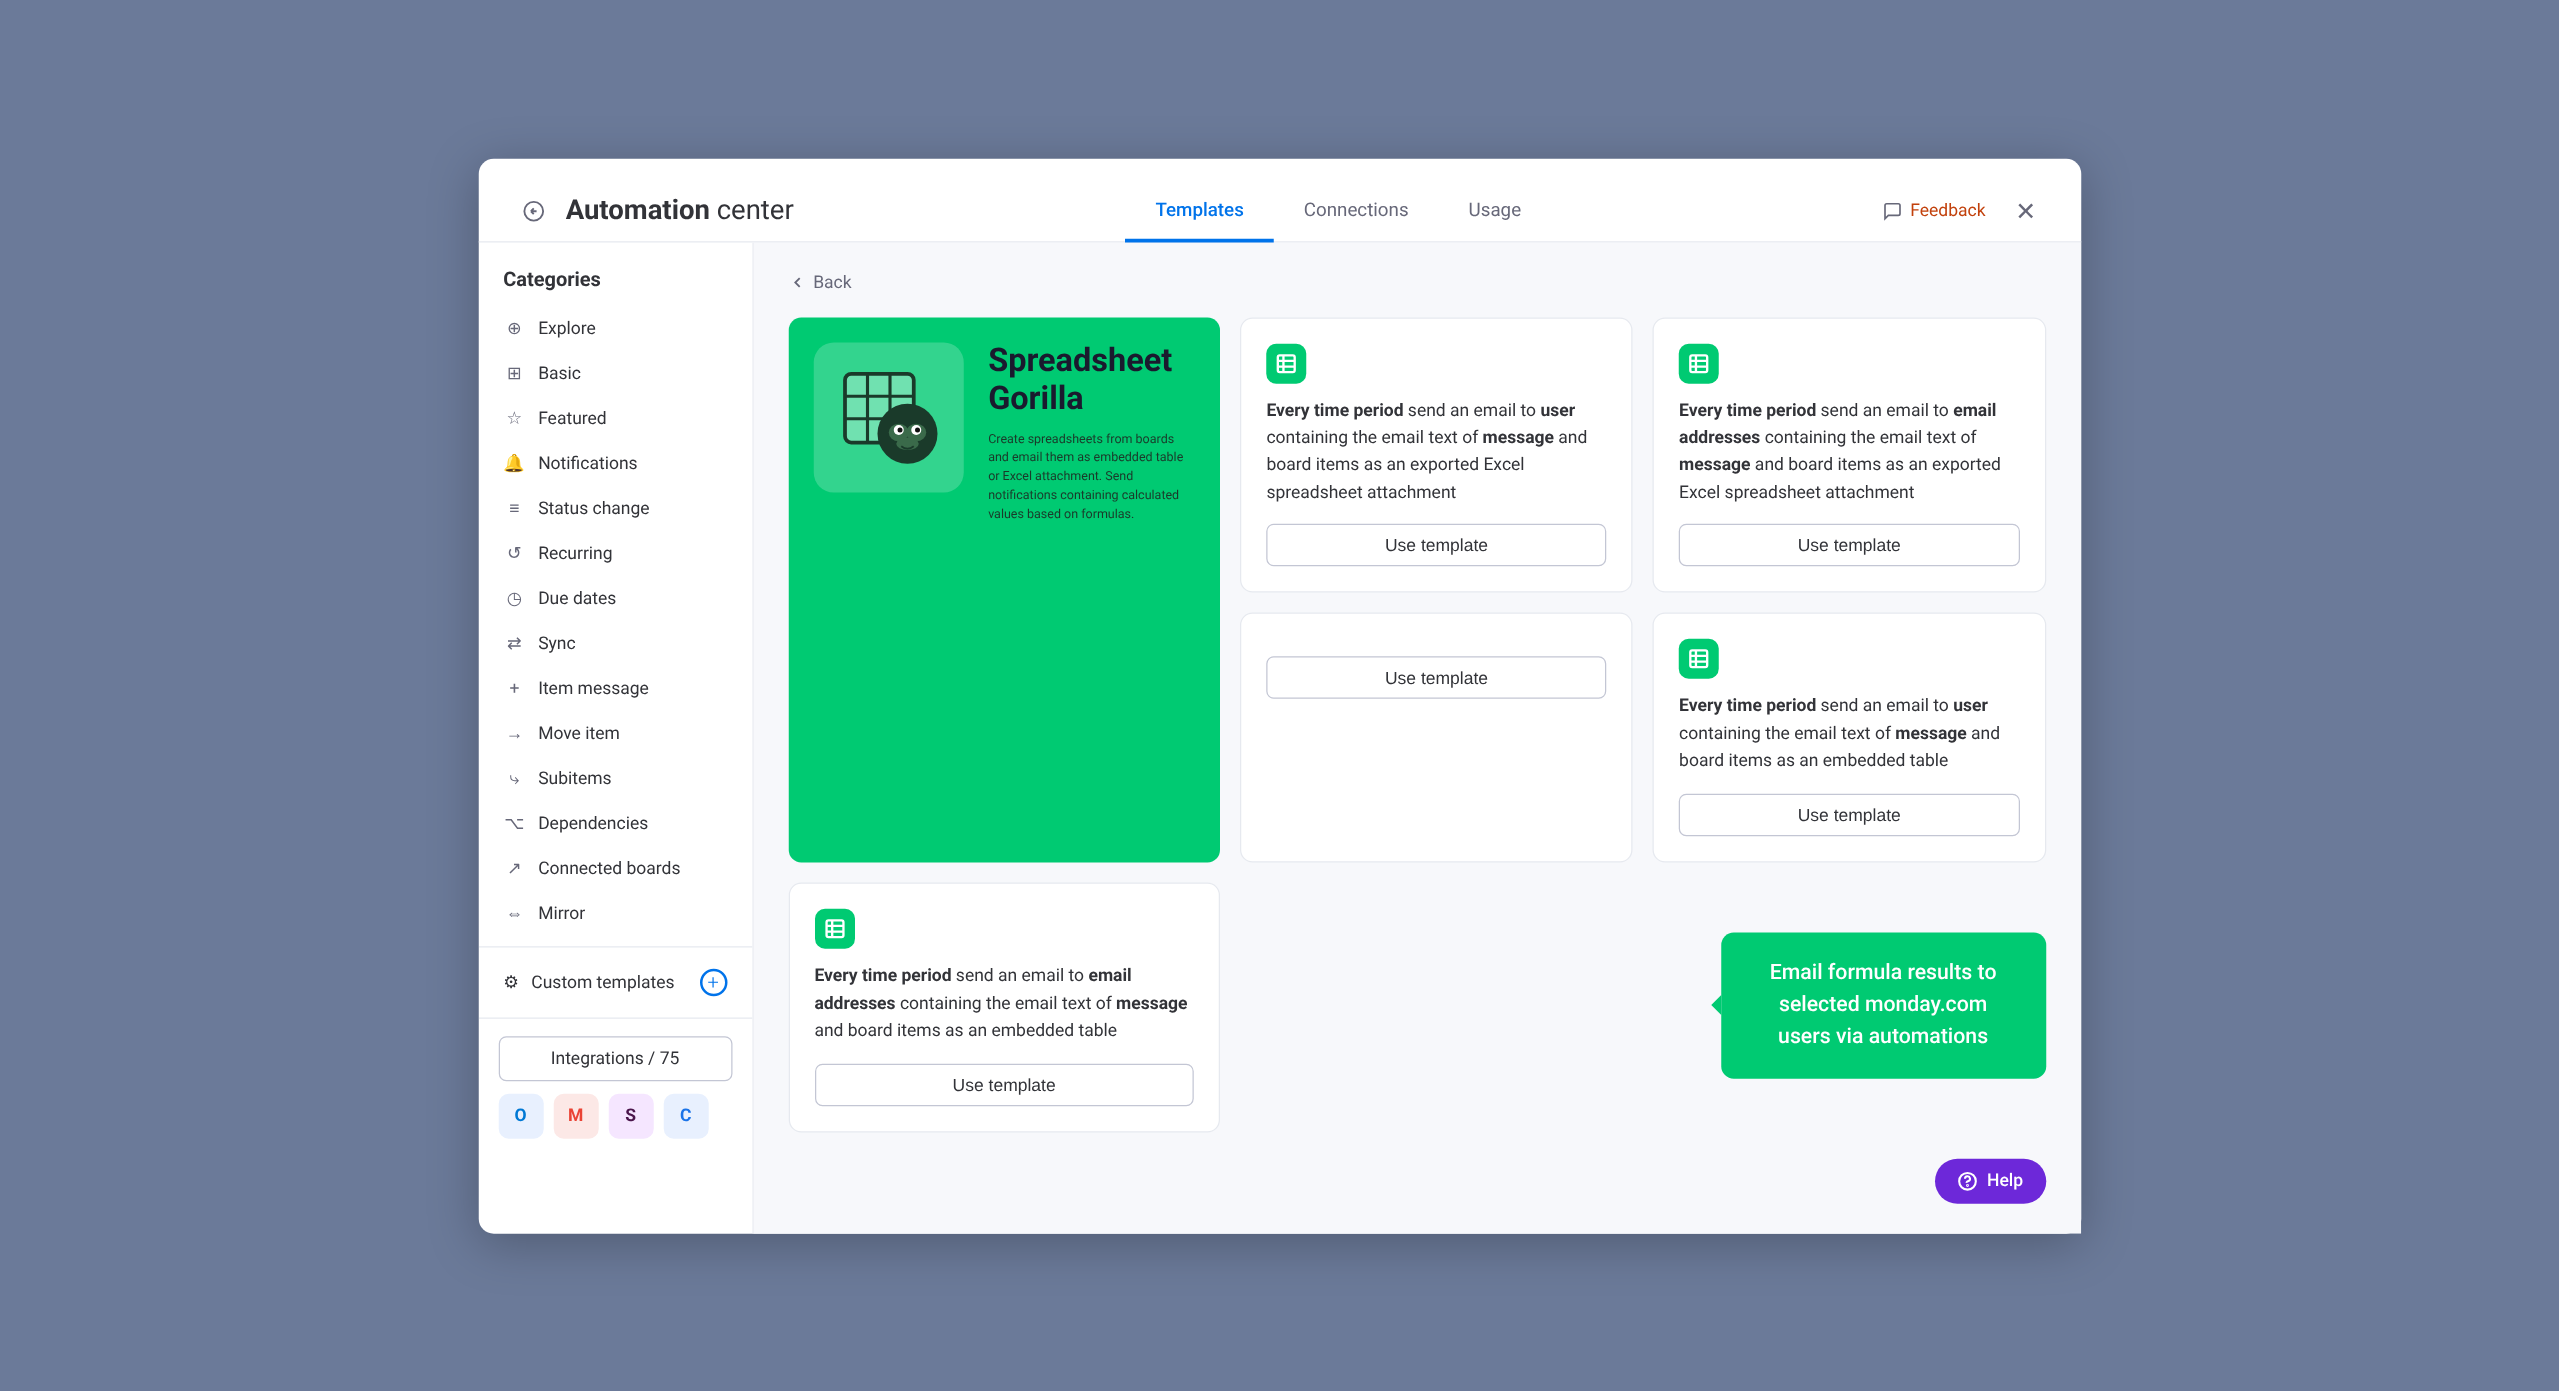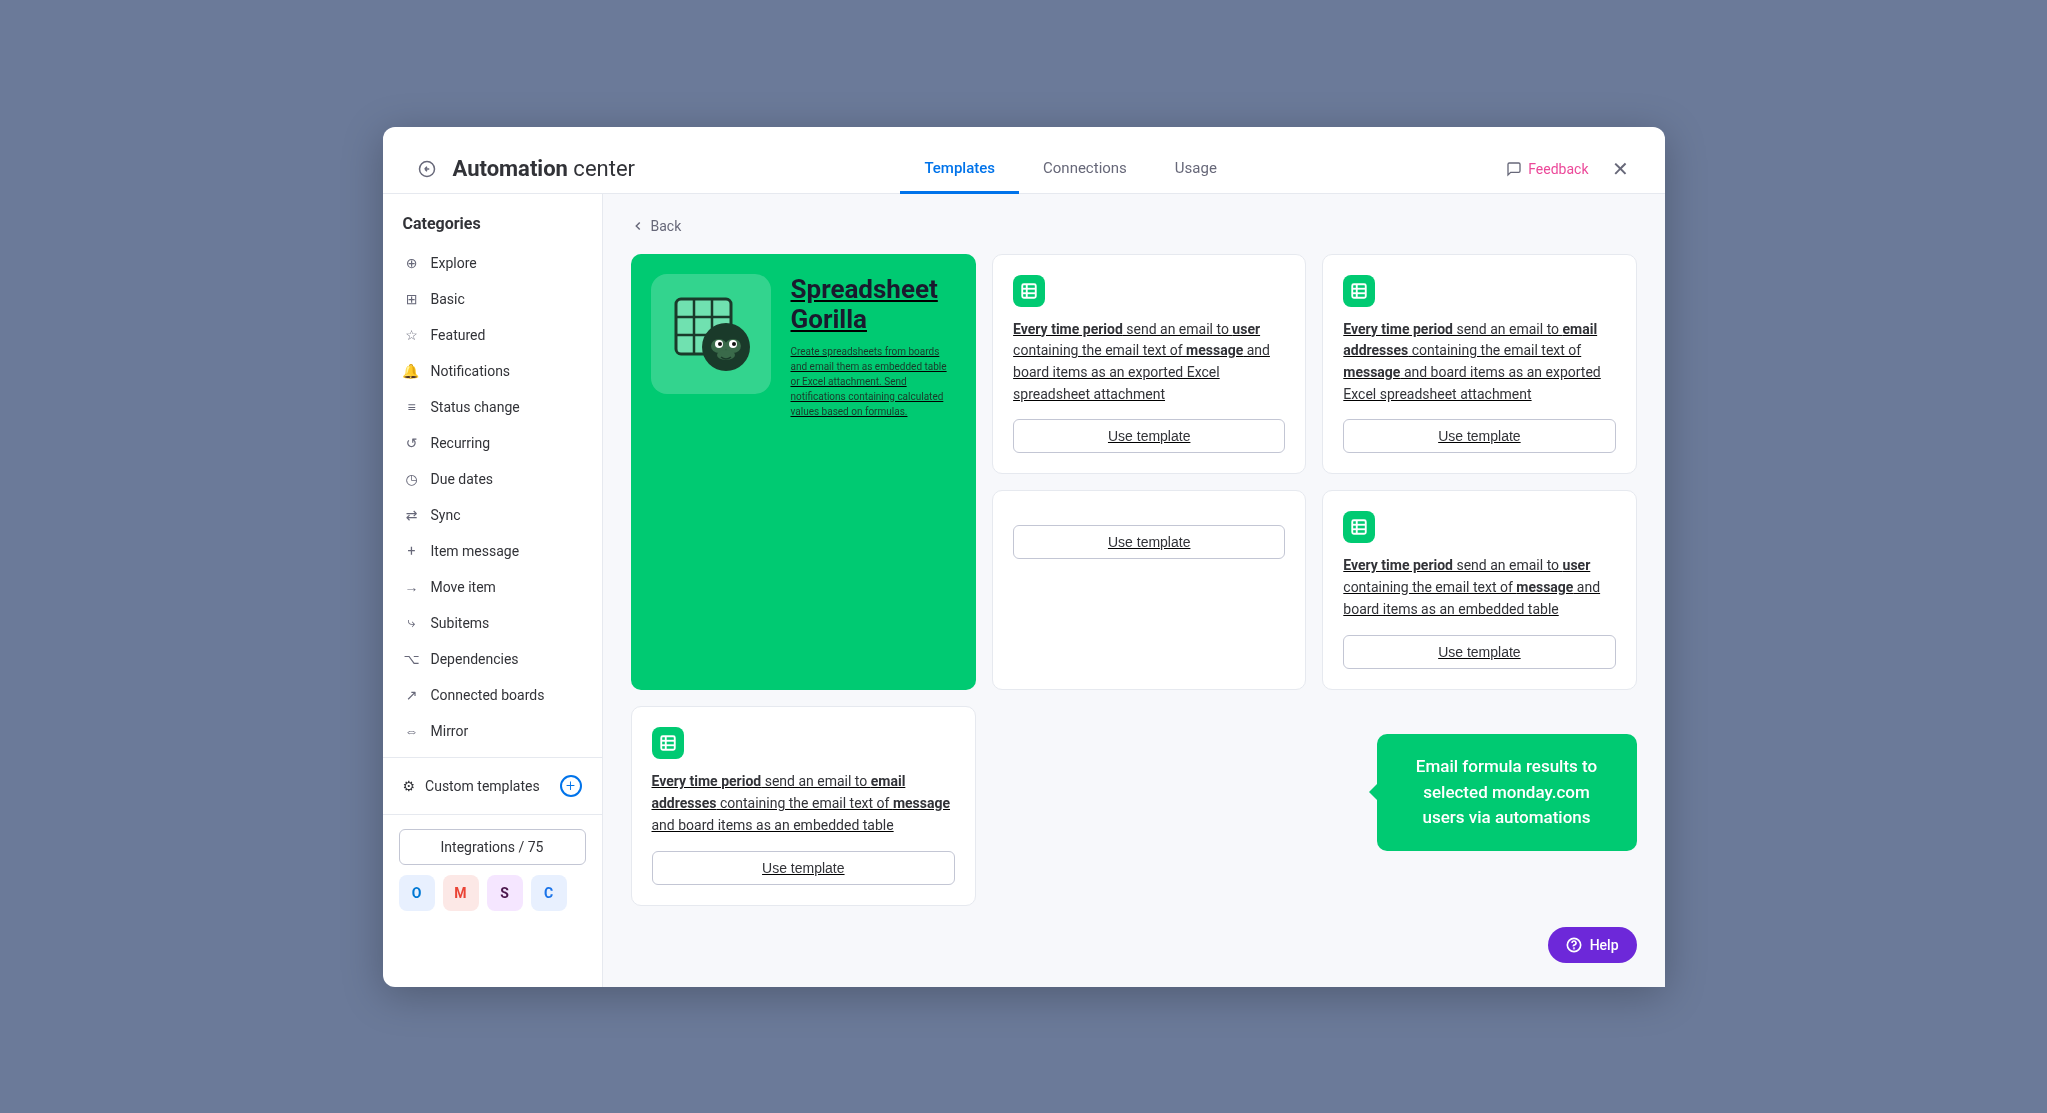--- a/index.html
+++ b/index.html
@@ -84,21 +84,21 @@
       display: flex;
       align-items: center;
       gap: 16px;
       margin-left: 40px;
     }
     .feedback-btn {
       display: flex;
       align-items: center;
       gap: 6px;
       font-size: 14px;
-      color: #ec4899;
+      color: #c2410c;
       cursor: pointer;
     }
     .close-btn {
       width: 32px;
       height: 32px;
       display: flex;
       align-items: center;
       justify-content: center;
       cursor: pointer;
       color: #676879;
@@ -314,21 +314,21 @@
     .tooltip-card {
       background: #00ca72;
       border-radius: 10px;
       padding: 20px 24px;
       color: #fff;
       font-size: 17px;
       font-weight: 500;
       line-height: 1.5;
       position: absolute;
       right: 28px;
-      bottom: 136px;
+      bottom: 124px;
       width: 260px;
       text-align: center;
     }
     .tooltip-card::before {
       content: '';
       position: absolute;
       left: -16px;
       top: 50%;
       transform: translateY(-50%);
       border: 8px solid transparent;
@@ -352,21 +352,20 @@
       cursor: pointer;
       text-align: center;
     }
 
     
     .main-cards {
       display: grid;
       grid-template-columns: 1.1fr 1fr 1fr;
       grid-template-rows: auto auto;
       gap: 16px;
-      text-decoration: underline;
     }
     .span-rows {
       grid-row: 1 / 3;
     }
   </style>
 </head>
 <body>
 
 <div class="modal">
 

